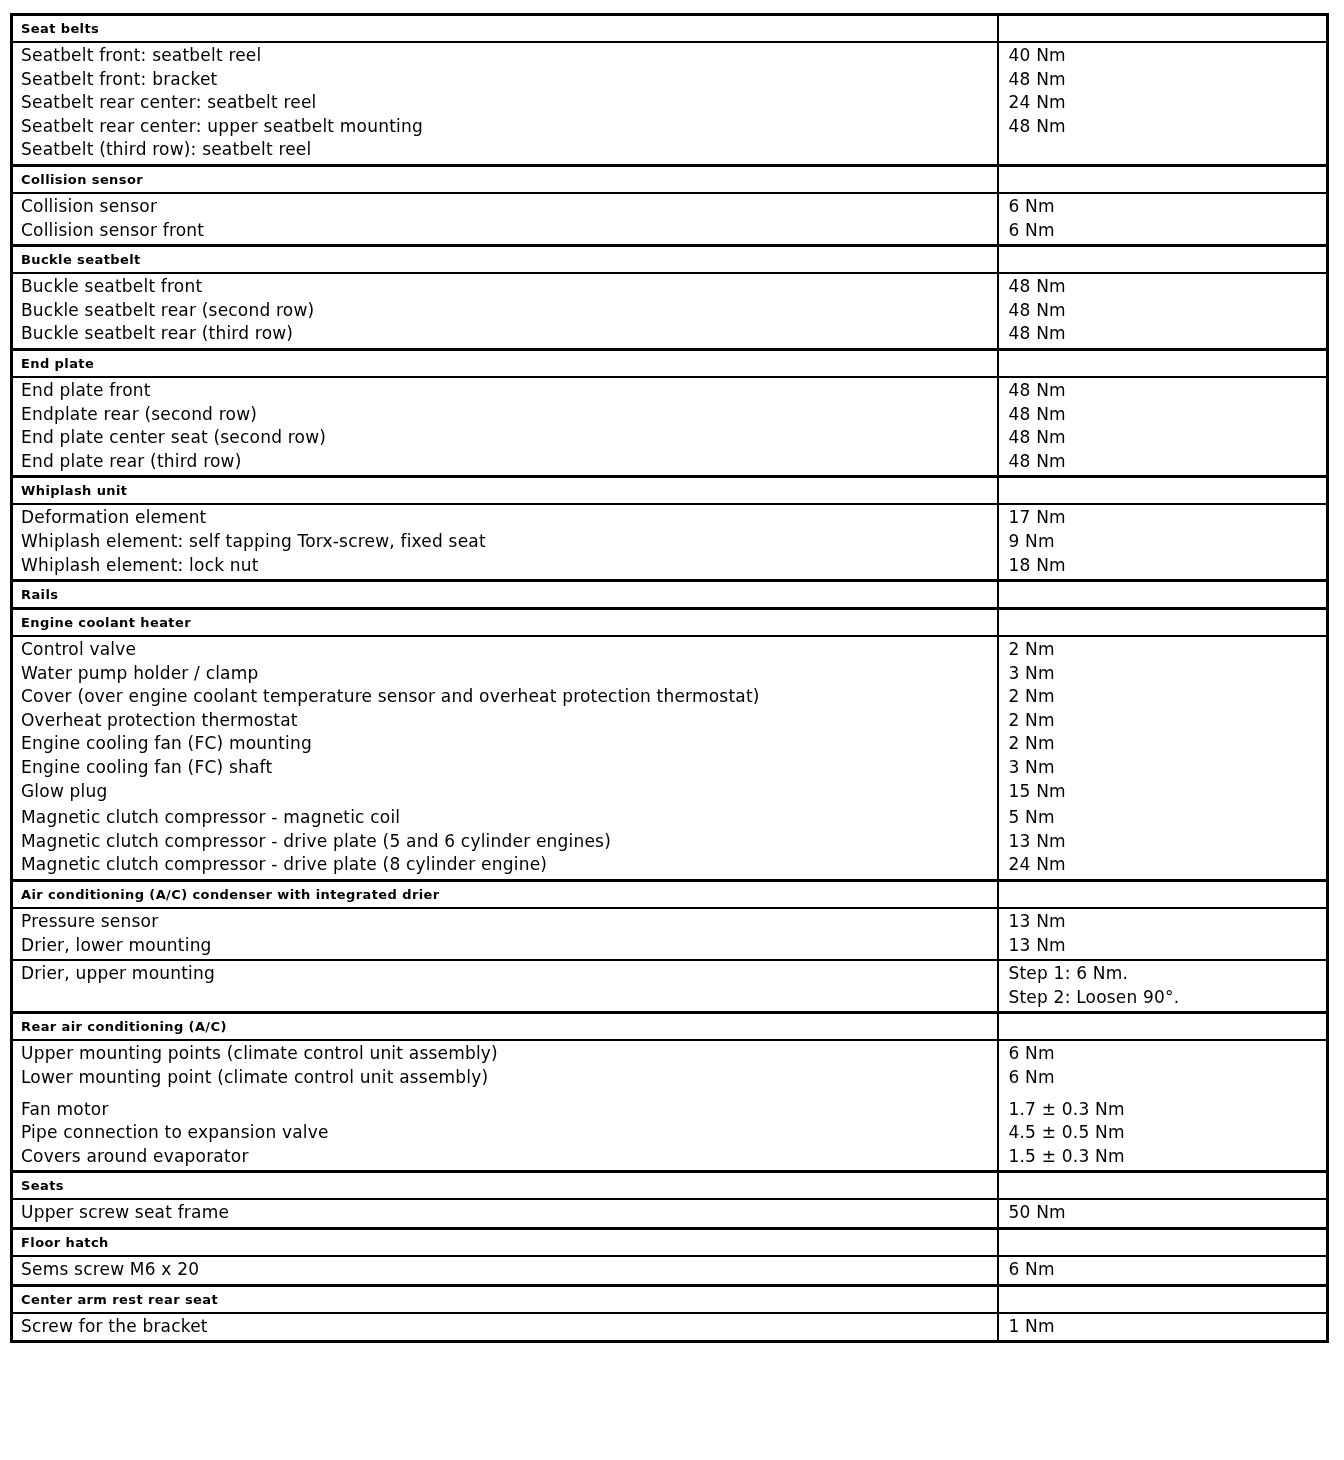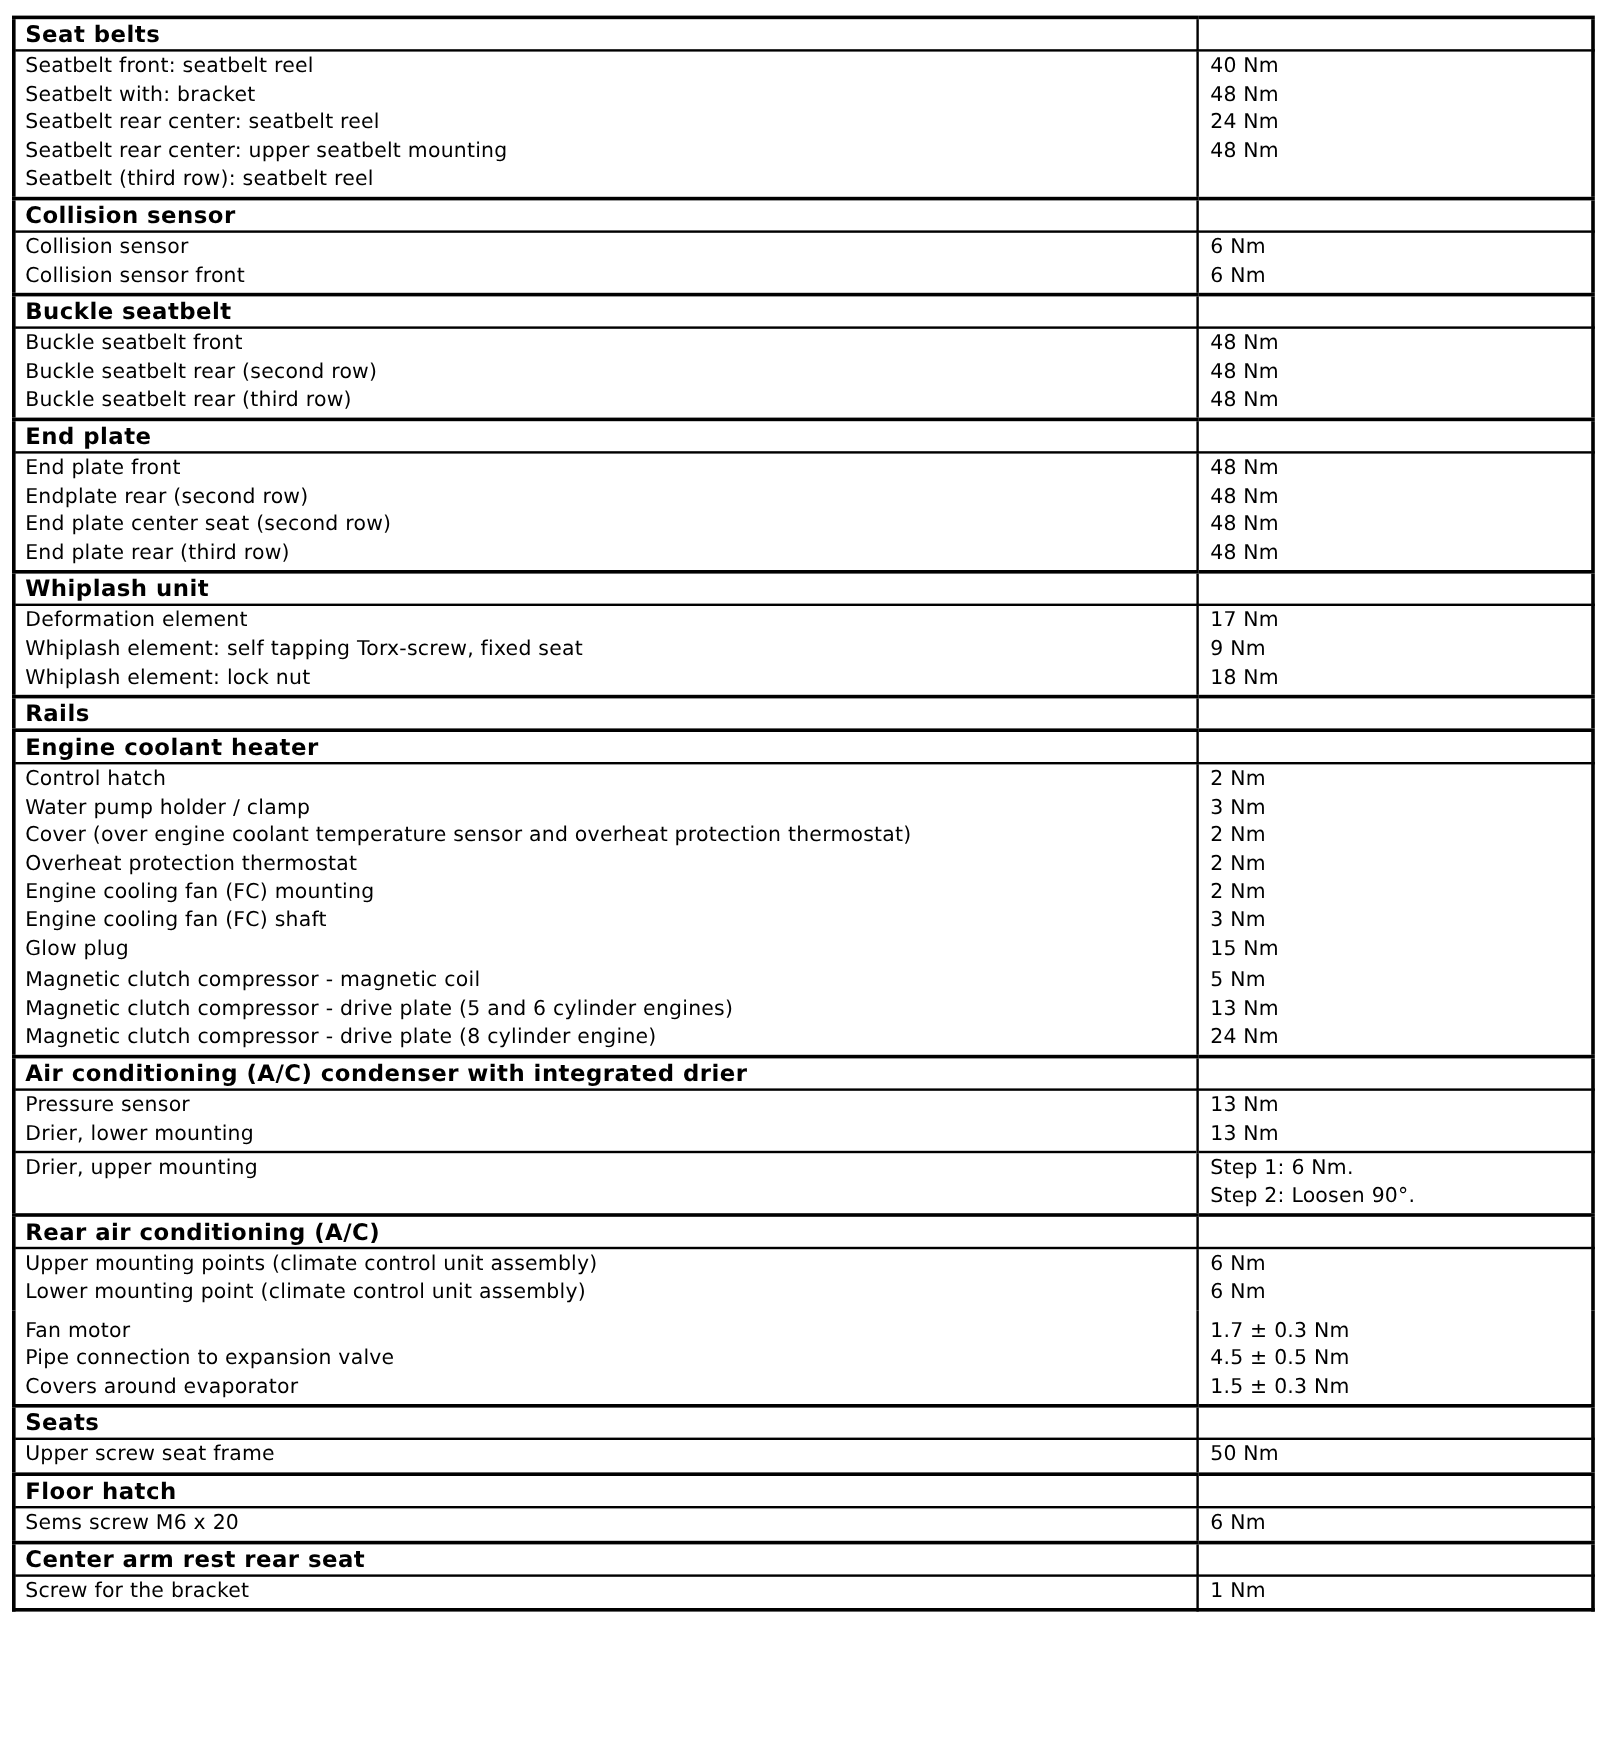--- a/index.html
+++ b/index.html
@@ -28,21 +28,21 @@
     padding: 1px 6px 2px 8px;
   }
   .value-cell {
     padding: 1px 6px 2px 10px;
     margin-top: 12px;
   }
   tr.section-header td {
     border-top: 3px solid #000000;
     border-bottom: 2px solid #000000;
     font-weight: bold;
-    font-size: 19px;
+    font-size: 13px;
     letter-spacing: 0.4px;
     line-height: 22px;
     height: 22px;
     padding-top: 2px;
     padding-bottom: 1px;
   }
   tr.div-line td { border-top: 2px solid #000000; }
   tr.div-gap td { padding-top: 6px; }
   .line {
     height: 23.6px;
@@ -63,21 +63,21 @@
       <col style="width: 330px;">
     </colgroup>
     <tbody>
         <tr class="section-header">
           <td class="label-cell">Seat belts</td>
           <td class="value-cell"></td>
         </tr>
         <tr class="group-row">
           <td class="label-cell">
             <div class="line">Seatbelt front: seatbelt reel</div>
-            <div class="line">Seatbelt with: bracket</div>
+            <div class="line">Seatbelt front: bracket</div>
             <div class="line">Seatbelt rear center: seatbelt reel</div>
             <div class="line">Seatbelt rear center: upper seatbelt mounting</div>
             <div class="line">Seatbelt (third row): seatbelt reel</div>
           </td>
           <td class="value-cell">
             <div class="line">40 Nm</div>
             <div class="line">48 Nm</div>
             <div class="line">24 Nm</div>
             <div class="line">48 Nm</div>
             <div class="line">&nbsp;</div>
@@ -150,21 +150,21 @@
         <tr class="section-header">
           <td class="label-cell">Rails</td>
           <td class="value-cell"></td>
         </tr>
         <tr class="section-header">
           <td class="label-cell">Engine coolant heater</td>
           <td class="value-cell"></td>
         </tr>
         <tr class="group-row">
           <td class="label-cell">
-            <div class="line">Control hatch</div>
+            <div class="line">Control valve</div>
             <div class="line">Water pump holder / clamp</div>
             <div class="line">Cover (over engine coolant temperature sensor and overheat protection thermostat)</div>
             <div class="line">Overheat protection thermostat</div>
             <div class="line">Engine cooling fan (FC) mounting</div>
             <div class="line">Engine cooling fan (FC) shaft</div>
             <div class="line">Glow plug</div>
           </td>
           <td class="value-cell">
             <div class="line">2 Nm</div>
             <div class="line">3 Nm</div>

